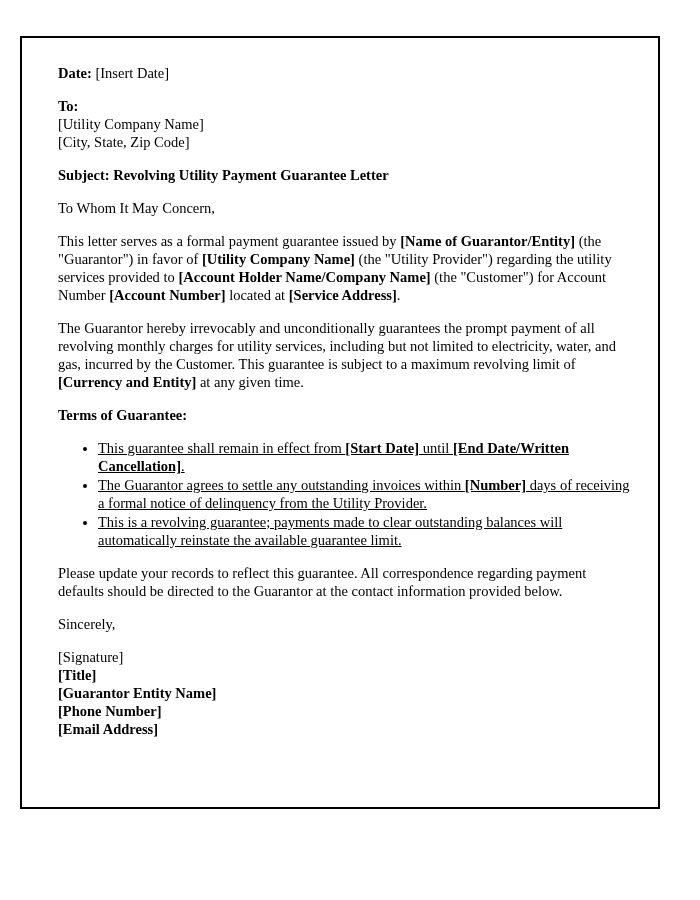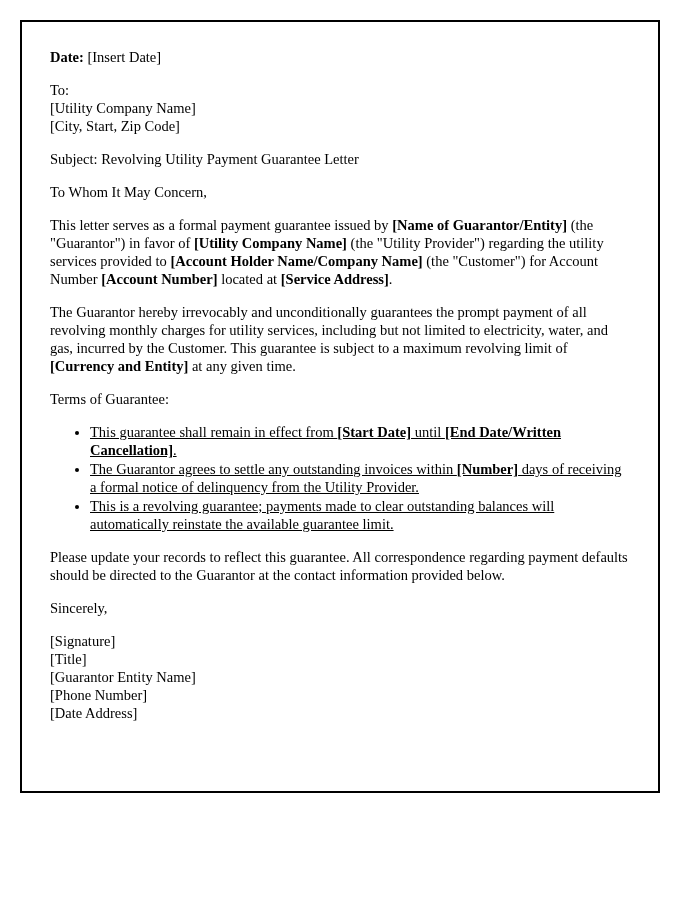--- a/index.html
+++ b/index.html
@@ -7,53 +7,53 @@
   body {
     width: 700px;
     height: 900px;
     position: relative;
     font-family: "Liberation Serif", serif;
     color: #000000;
   }
   .page {
     position: absolute;
     left: 20px;
-    top: 20px;
+    top: 36px;
     width: 640px;
     height: 773px;
     border: 2px solid #000000;
-    padding: 26px 28px 0 28px;
+    padding: 26px 28px 0 36px;
     font-size: 14.5px;
     line-height: 18px;
     overflow: hidden;
   }
   .para { margin-bottom: 15px; }
   .line { margin-bottom: 0; }
-  .bold { font-weight: 400; }
+  .bold { font-weight: 700; }
   .rich b, .rich .b { font-weight: 700; }
   ul.bullets {
     margin: 0 0 15px 0;
     padding-left: 40px;
   }
   ul.bullets li {
     margin-bottom: 1px;
     text-decoration: underline;
   }
 </style>
 </head>
 <body>
 
 <div class="page">
 
   <p class="para rich"><span class="b">Date: </span><span>[Insert Date]</span></p>
 
   <div class="para">
     <div class="line bold">To:</div>
     <div class="line">[Utility Company Name]</div>
-    <div class="line">[City, Start, Zip Code]</div>
+    <div class="line">[City, State, Zip Code]</div>
   </div>
 
   <p class="para bold">Subject: Revolving Utility Payment Guarantee Letter</p>
 
   <p class="para">To Whom It May Concern,</p>
 
   <p class="para rich"><span>This letter serves as a formal payment guarantee issued by </span><span class="b">[Name of Guarantor/Entity]</span><span> (the "Guarantor") in favor of </span><span class="b">[Utility Company Name]</span><span> (the "Utility Provider") regarding the utility services provided to </span><span class="b">[Account Holder Name/Company Name]</span><span> (the "Customer") for Account Number </span><span class="b">[Account Number]</span><span> located at </span><span class="b">[Service Address]</span><span>.</span></p>
 
   <p class="para rich"><span>The Guarantor hereby irrevocably and unconditionally guarantees the prompt payment of all revolving monthly charges for utility services, including but not limited to electricity, water, and gas, incurred by the Customer. This guarantee is subject to a maximum revolving limit of </span><span class="b">[Currency and Entity]</span><span> at any given time.</span></p>
 
@@ -67,16 +67,16 @@
 
   <p class="para">Please update your records to reflect this guarantee. All correspondence regarding payment defaults should be directed to the Guarantor at the contact information provided below.</p>
 
   <p class="para">Sincerely,</p>
 
   <div>
     <div class="line">[Signature]</div>
     <div class="line bold">[Title]</div>
     <div class="line bold">[Guarantor Entity Name]</div>
     <div class="line bold">[Phone Number]</div>
-    <div class="line bold">[Date Address]</div>
+    <div class="line bold">[Email Address]</div>
   </div>
 
 </div>
 
 </body></html>

